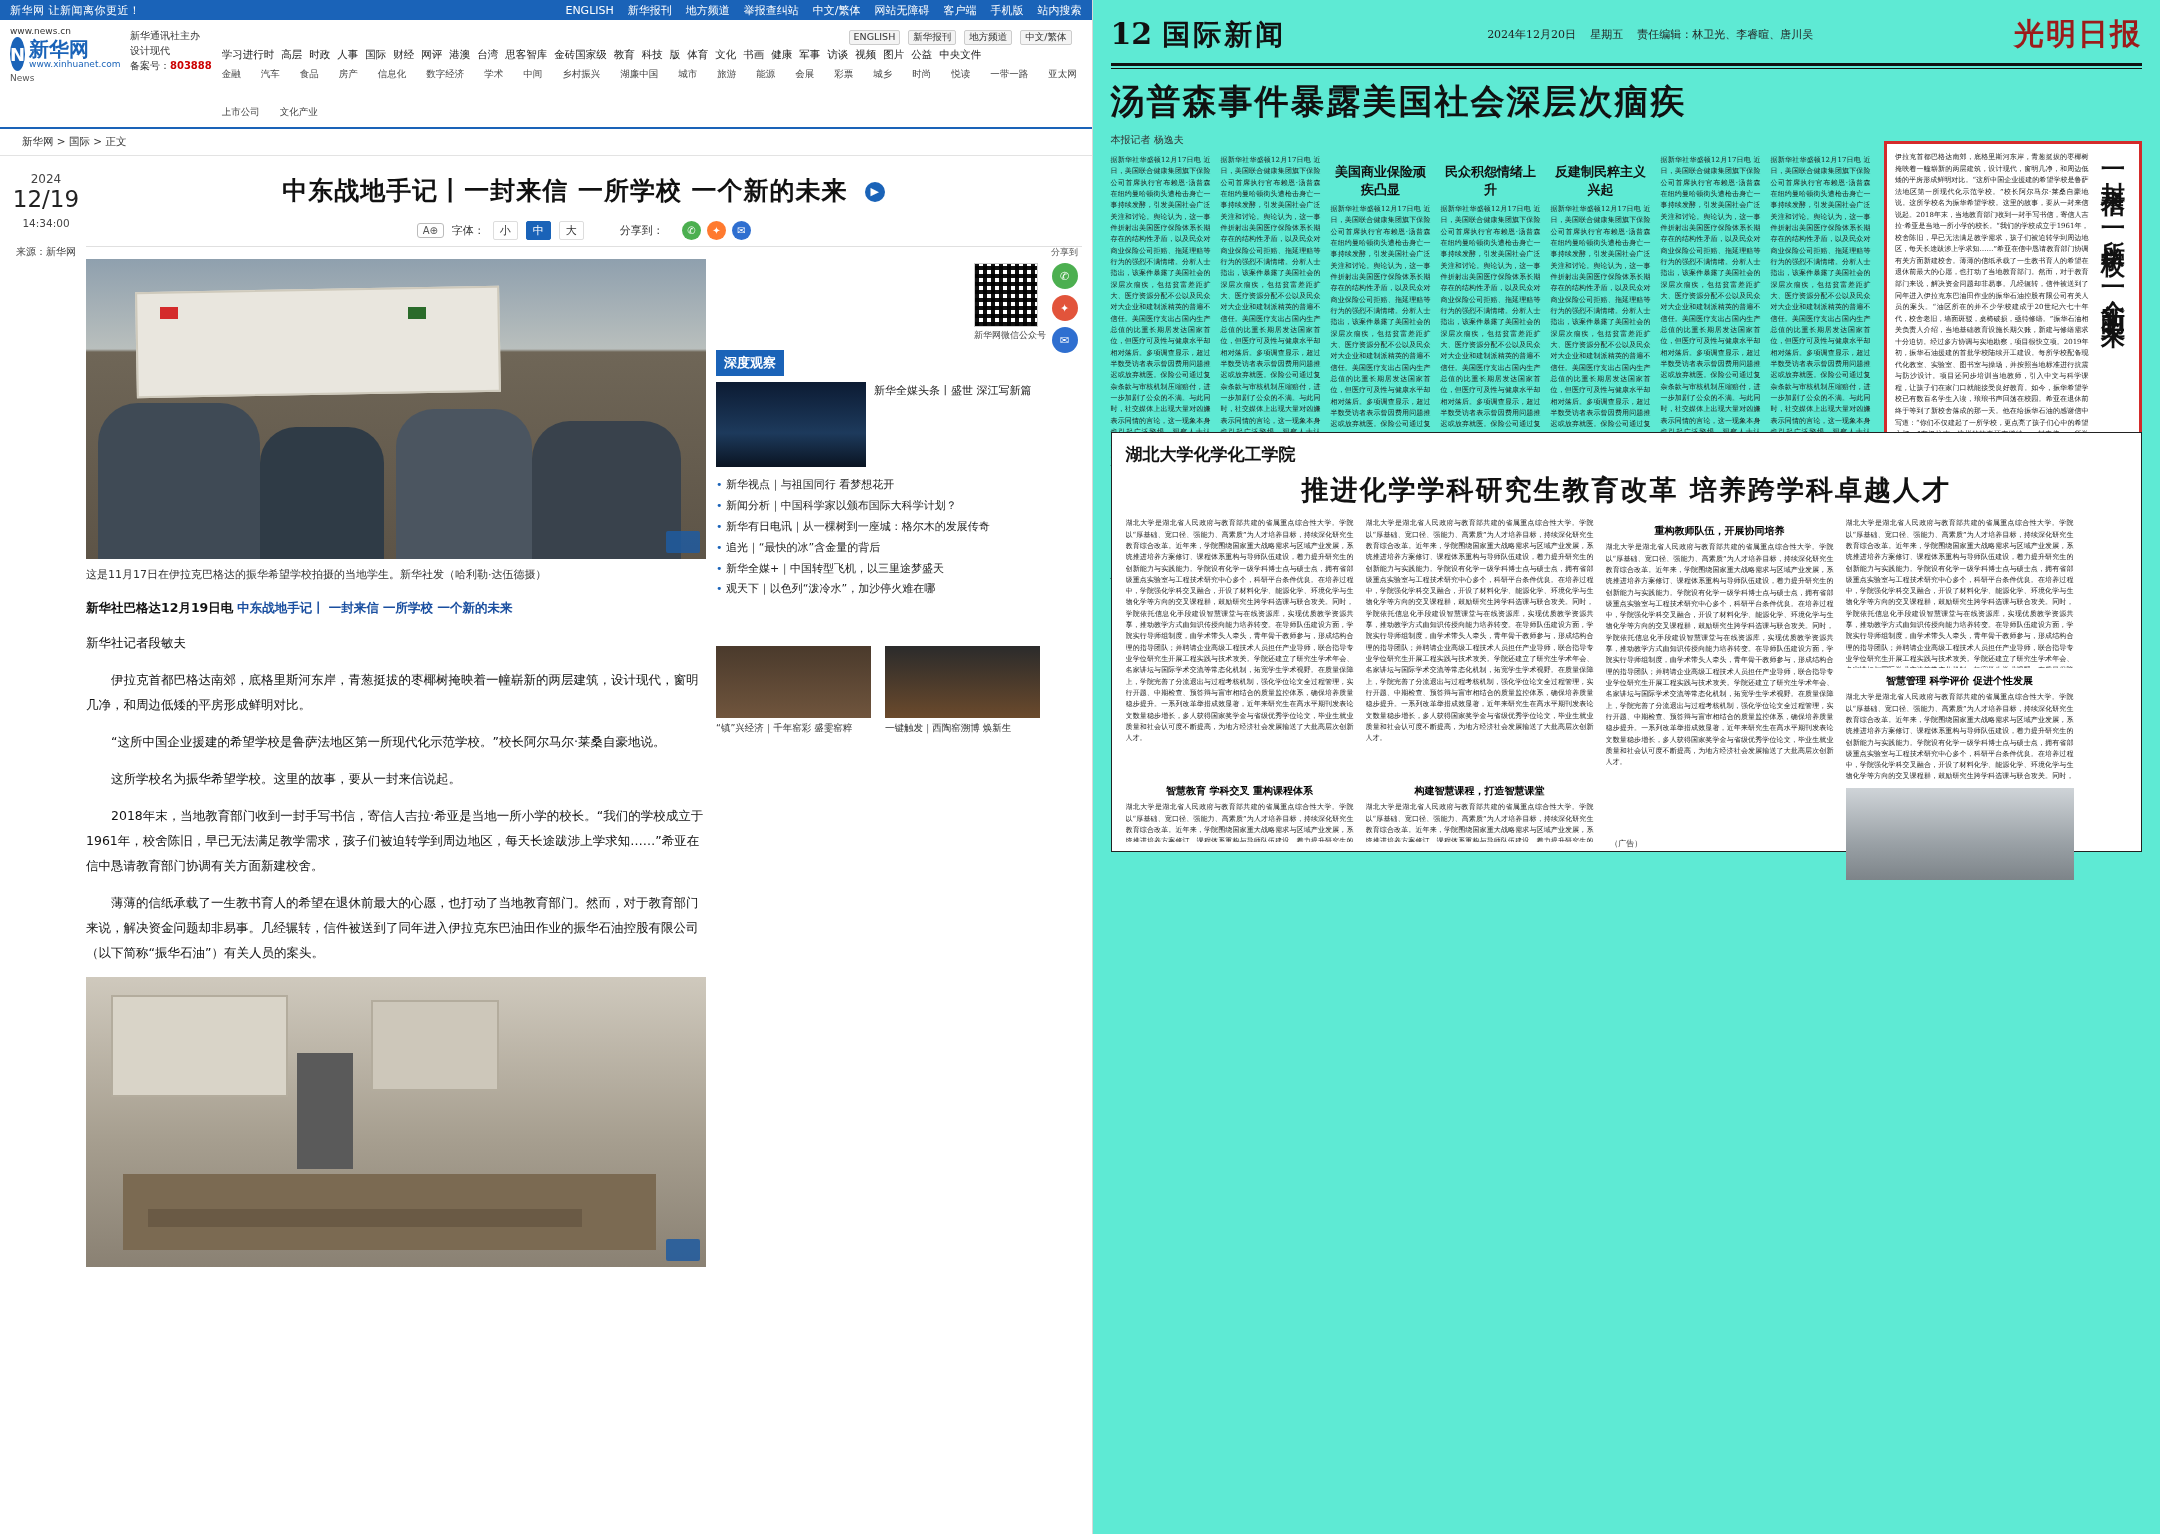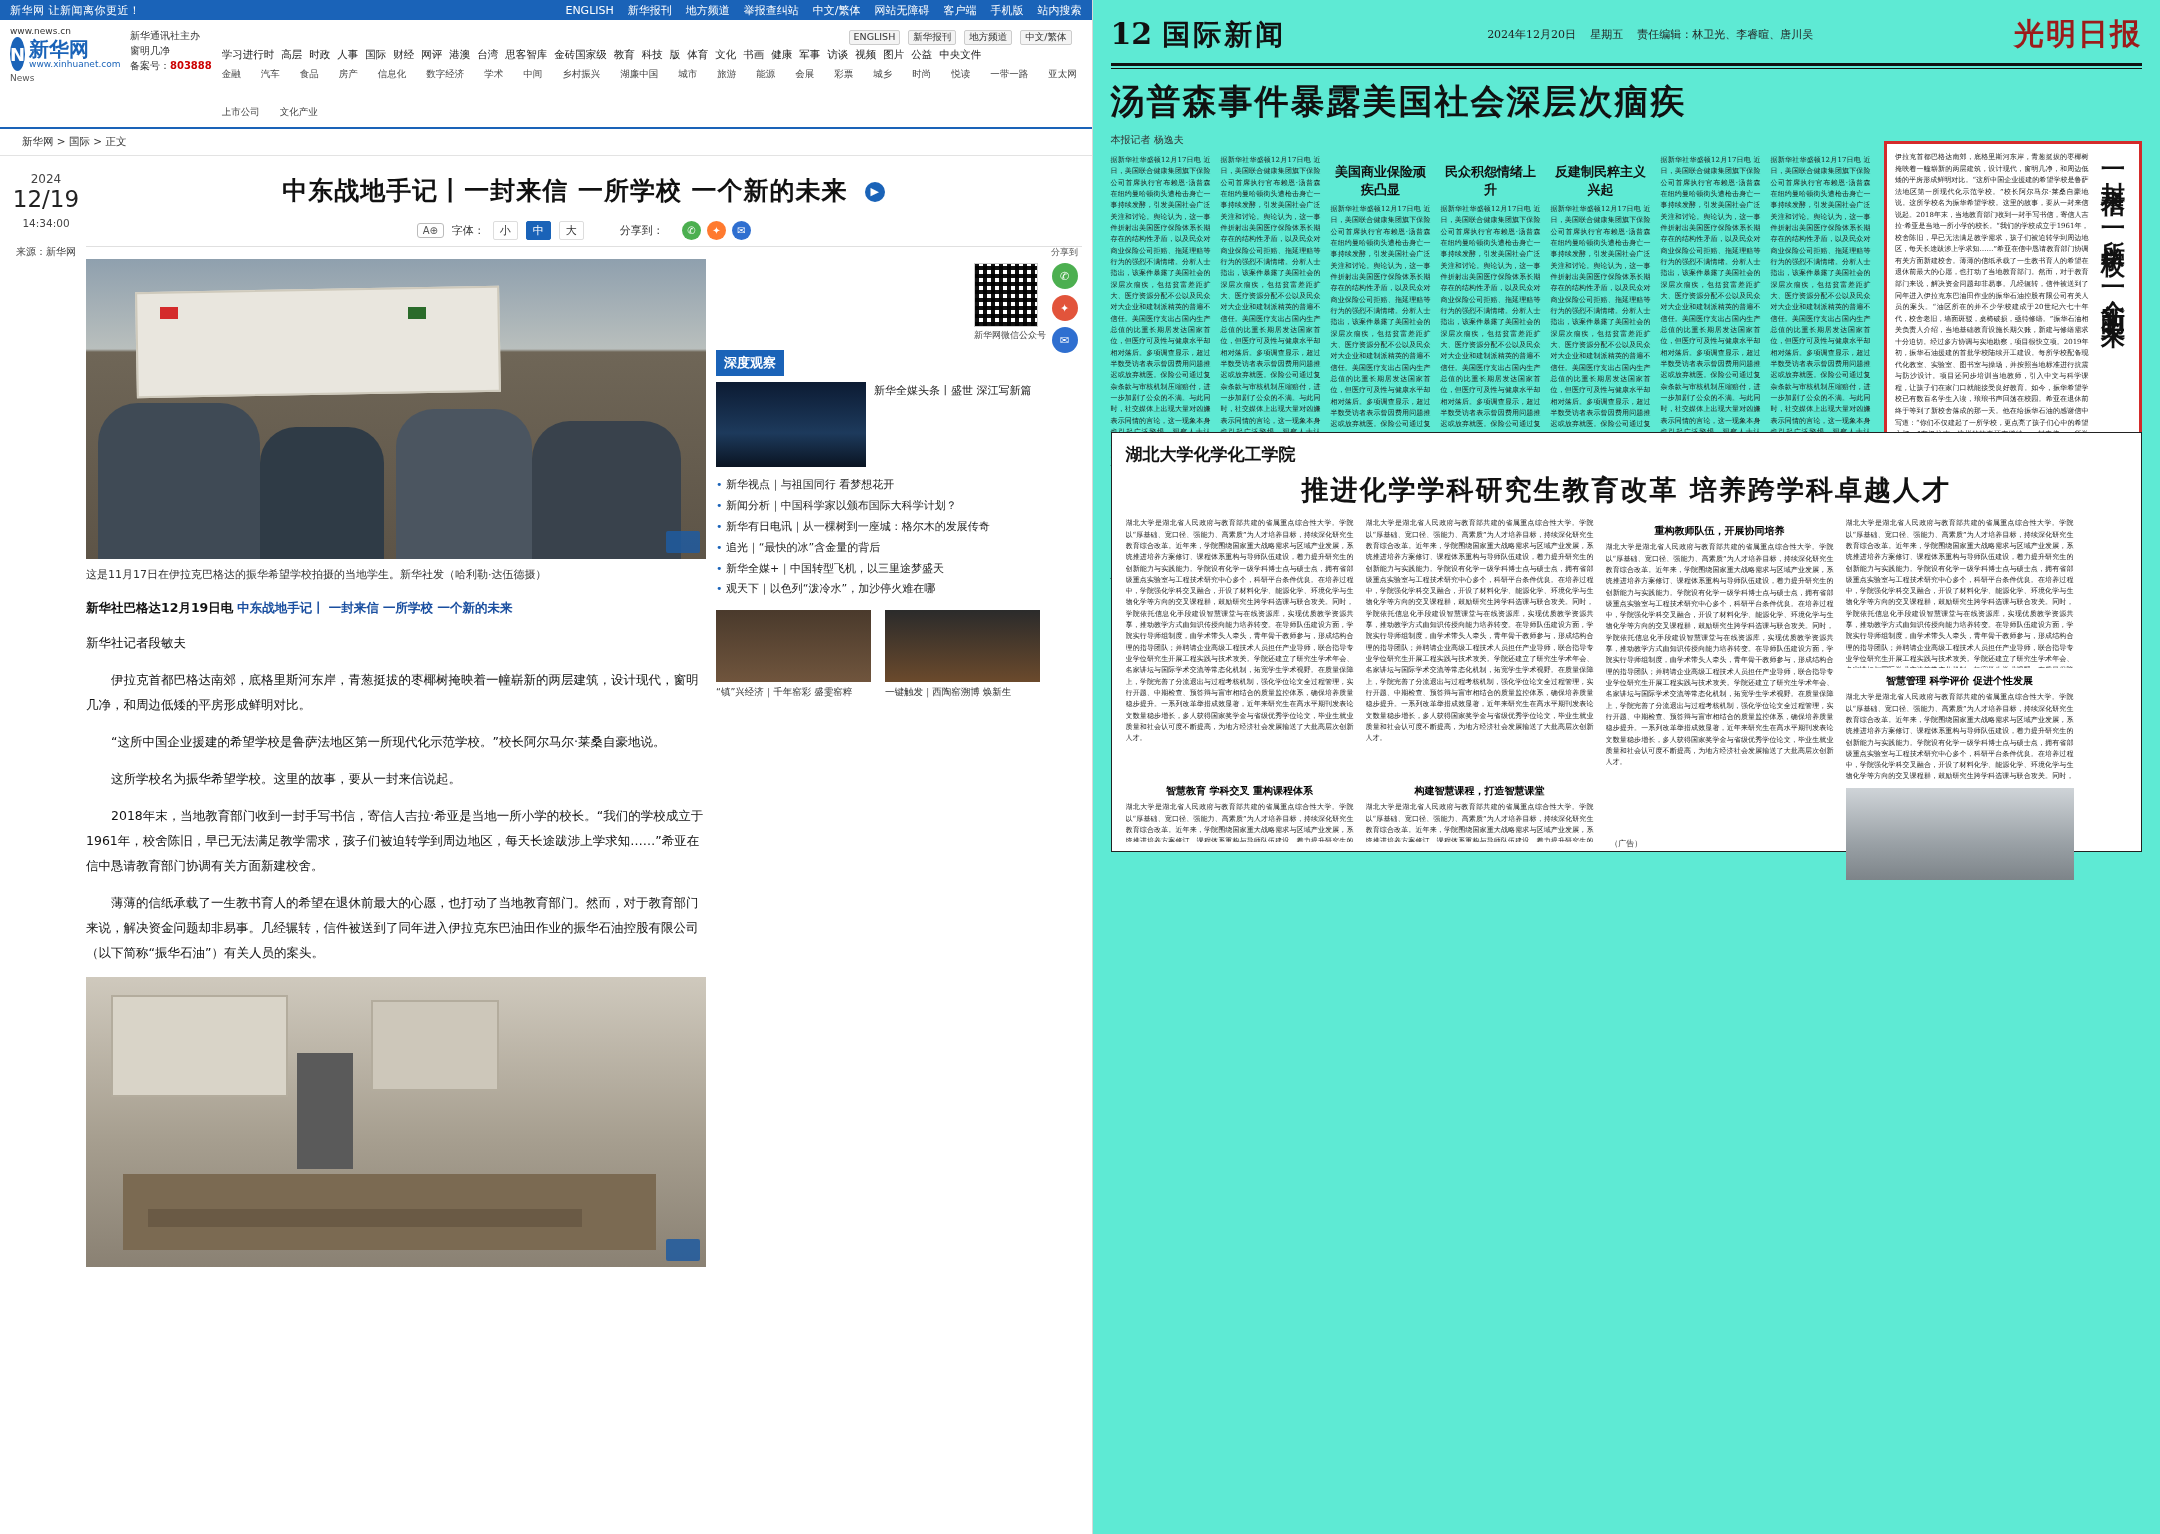--- a/index.html
+++ b/index.html
@@ -103,21 +103,21 @@
   }
   .qr-row{display:flex;gap:14px;align-items:flex-start;margin-bottom:8px;justify-content:flex-end;}
   .qr{width:62px;height:62px;background:#fff;border:1px solid #ccc;}
   .qr-lbl{font-size:9px;color:#444;text-align:center;margin-top:2px;}
   .side-thumb{width:150px;height:85px;background:#243447;}
   .side-top{display:flex;gap:8px;margin-bottom:8px;}
   .side-top-txt{font-size:11px;color:#222;line-height:1.7;}
   .sideitem{font-size:11px;color:#222;line-height:1.9;padding-left:10px;position:relative;}
   .sideitem:before{content:"•";position:absolute;left:0;color:#1a63b8;}
   .side-imgs{display:flex;gap:8px;margin-top:10px;}
-  .side-img{width:167px;}
+  .side-img{width:167px;margin-top:36px;}
   .side-img .ph{width:155px;height:72px;background:#3b3229;}
   .side-img .cap{font-size:9.5px;color:#333;margin-top:3px;line-height:1.4;}
   .share-side{position:absolute;right:10px;top:246px;width:34px;text-align:center;}
   .share-side .lbl{font-size:9px;color:#555;margin-bottom:4px;}
   .share-side .d{width:26px;height:26px;border-radius:50%;margin:0 auto 6px auto;display:flex;align-items:center;justify-content:center;color:#fff;font-size:11px;}
 
   
   .paper{
     position:relative;width:1068px;height:1534px;background:#5eead4;overflow:hidden;
     font-family:"DejaVu Serif","Liberation Serif",serif;
@@ -211,21 +211,21 @@
           <div class="logo-circ">N</div>
           <div>
             <div class="logo-cn">新华网</div>
             <div class="logo-en">www.xinhuanet.com</div>
           </div>
         </div>
         <div class="logo-sub">News</div>
       </div>
       <div class="logo-meta">
         <div>新华通讯社主办</div>
-        <div>窗明几净</div>
+        <div>设计现代</div>
         <div><span>备案号：</span><span class="num">803888</span></div>
       </div>
       <div class="nav-area">
         <div class="utility-row">
           <span class="pill">ENGLISH</span>
           <span class="pill">新华报刊</span>
           <span class="pill">地方频道</span>
           <span class="pill">中文/繁体</span>
         </div>
         <div class="nav-row">

